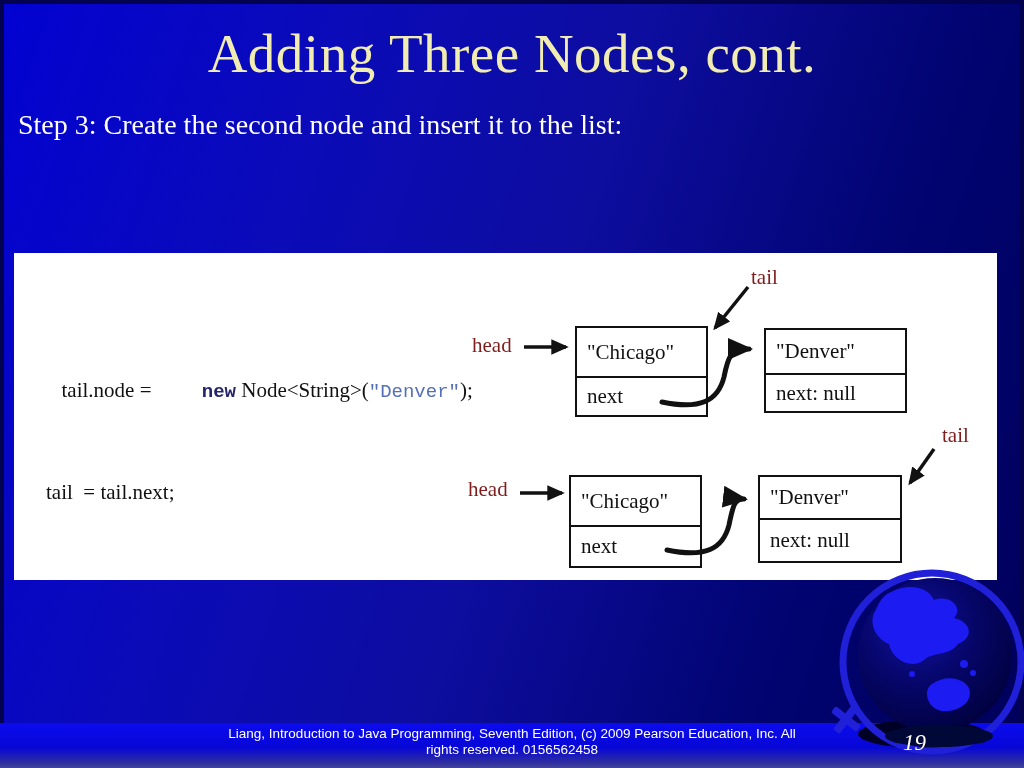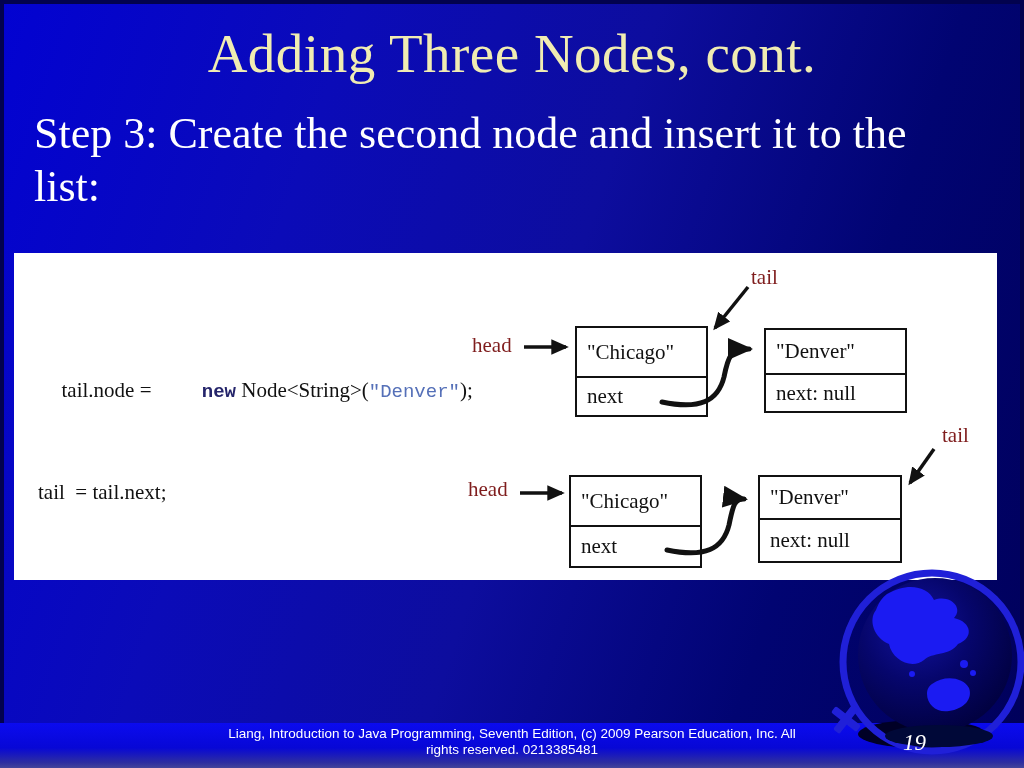--- a/index.html
+++ b/index.html
@@ -7,31 +7,31 @@
     position:relative; width:1024px; height:768px; overflow:hidden;
     background:linear-gradient(108deg, #0202d2 0%, #0b0bb8 28%, #0d0d9e 52%, #010472 76%, #00005a 100%);
     box-shadow: inset 0 0 0 4px #02024e;
     font-family:"Liberation Serif", serif;
   }
   .title {
     position:absolute; top:22px; left:0; width:100%; text-align:center;
     font-size:55px; color:#f0ecb2; letter-spacing:0.5px;
   }
   .step-text {
-    position:absolute; top:108px; left:34px; width:930px;
-    font-size:44px; color:#ffffff; line-height:1.2;
+    position:absolute; top:108px; left:18px; width:930px;
+    font-size:28px; color:#ffffff; line-height:1.2;
   }
   .panel {
     position:absolute; left:14px; top:253px; width:983px; height:327px;
     background:#ffffff; color:#111;
   }
   .panel * { box-sizing:border-box; }
   .code-line { position:absolute; font-size:21px; color:#111; white-space:pre; }
   .code1 { left:16px; top:100px; }
-  .code2 { left:24px; top:227px; }
+  .code2 { left:32px; top:227px; }
   .kw { font-family:"Liberation Mono", monospace; font-weight:bold; color:#24246a; font-size:19px;margin-left:45px; }
   .str { font-family:"Liberation Mono", monospace; color:#5570b8; font-size:19px; }
   .dlabel { position:absolute; font-size:21px; color:#7f1d1d; }
   .head1 { left:458px; top:80px; }
   .tail1 { left:737px; top:12px; }
   .head2 { left:454px; top:224px; }
   .tail2 { left:928px; top:170px; }
   .node { position:absolute; border:2px solid #111; }
   .node .cell { display:flex; align-items:center; padding-left:10px; font-size:21px; }
   .node .cell-top { border-bottom:2px solid #111; }
@@ -137,17 +137,17 @@
     <g transform="translate(54,153) rotate(38)" fill="#2020d8">
       <rect x="-16" y="-4" width="32" height="8" rx="2"></rect>
       <rect x="-4" y="-16" width="8" height="32" rx="2"></rect>
     </g>
     <ellipse cx="147" cy="170" rx="54" ry="11" fill="#000838"></ellipse>
   </svg>
 
   <div class="footer-band"></div>
   <div class="footer-text">
     <div>Liang, Introduction to Java Programming, Seventh Edition, (c) 2009 Pearson Education, Inc. All</div>
-    <div>rights reserved. 0213385481</div>
+    <div>rights reserved. 0156562458</div>
   </div>
   <div class="page-number">19</div>
 
 </div>
 
 </body></html>

